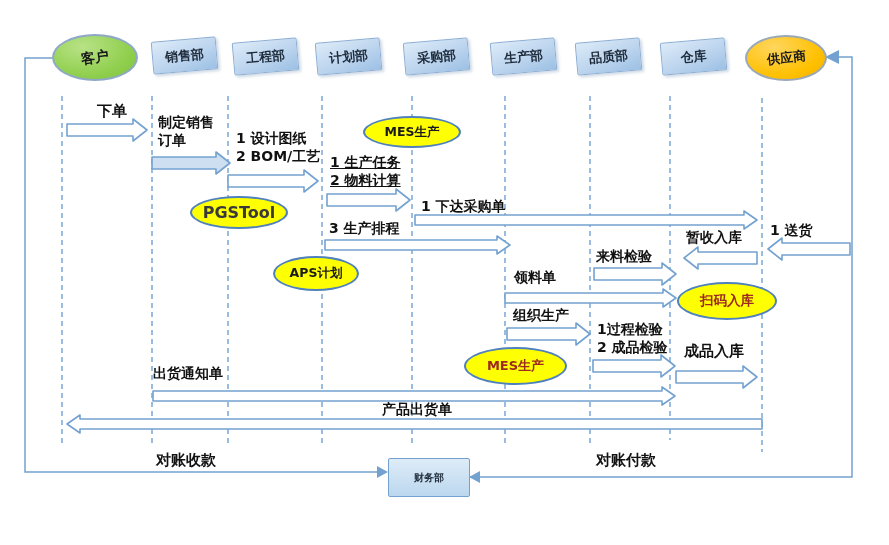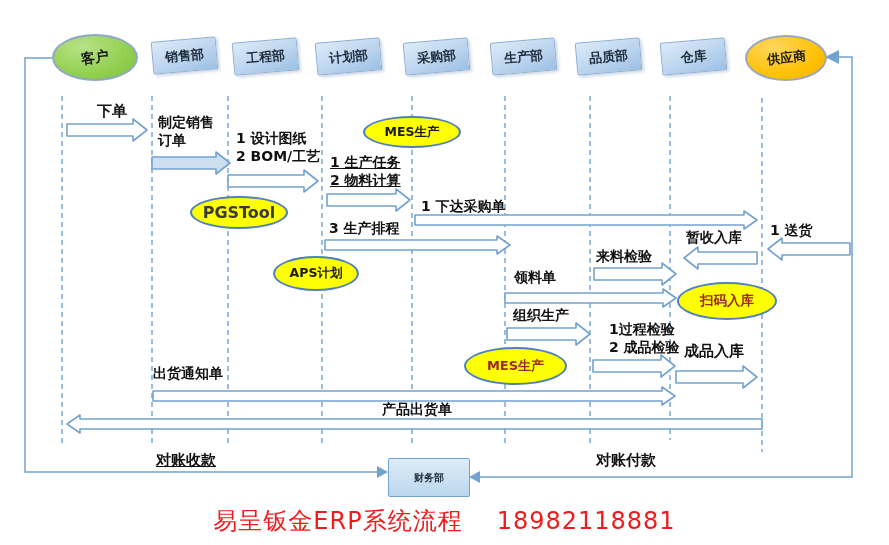--- a/index.html
+++ b/index.html
@@ -136,26 +136,26 @@
 2 BOM/工艺</div>
   <div class="msg" style="left:330px;top:153px;text-decoration:underline;">1 生产任务
 2 物料计算</div>
   <div class="msg" style="left:421px;top:197px;">1 下达采购单</div>
   <div class="msg" style="left:329px;top:219px;">3 生产排程</div>
   <div class="msg" style="left:770px;top:221px;">1 送货</div>
   <div class="msg" style="left:686px;top:228px;">暂收入库</div>
   <div class="msg" style="left:596px;top:247px;">来料检验</div>
   <div class="msg" style="left:514px;top:268px;">领料单</div>
   <div class="msg" style="left:513px;top:306px;">组织生产</div>
-  <div class="msg" style="left:597px;top:320px;margin-left:12px;">1过程检验
+  <div class="msg" style="left:597px;top:320px;">1过程检验
 2 成品检验</div>
   <div class="msg" style="left:684px;top:342px;font-size:15px;">成品入库</div>
   <div class="msg" style="left:153px;top:364px;">出货通知单</div>
   <div class="msg" style="left:382px;top:400px;">产品出货单</div>
-  <div class="msg" style="left:156px;top:451px;font-size:15px;text-decoration:underline;">对账收款</div>
+  <div class="msg" style="left:156px;top:451px;font-size:15px;">对账收款</div>
   <div class="msg" style="left:596px;top:451px;font-size:15px;">对账付款</div>
 
   <div class="ellipse yellow" style="left:363px;top:116px;width:94px;height:28px;font-size:12.5px;">
     <span>MES生产</span>
   </div>
   <div class="ellipse yellow" style="left:190px;top:196px;width:94px;height:29px;font-size:16px;color:#3a3a3a;">
     <span>PGSTool</span>
   </div>
   <div class="ellipse yellow" style="left:273px;top:256px;width:82px;height:31px;font-size:12.5px;">
     <span>APS计划</span>
@@ -164,17 +164,14 @@
     <span>扫码入库</span>
   </div>
   <div class="ellipse yellow" style="left:464px;top:347px;width:99px;height:34px;font-size:13px;color:#9c2a21;">
     <span>MES生产</span>
   </div>
 
   <div class="finance-box">
     <span>财务部</span>
   </div>
 
-  <div class="title-row">
-    <span>易呈钣金ERP系统流程</span><span class="phone">18982118881</span>
-  </div>
 
 </div>
 
 </body></html>

